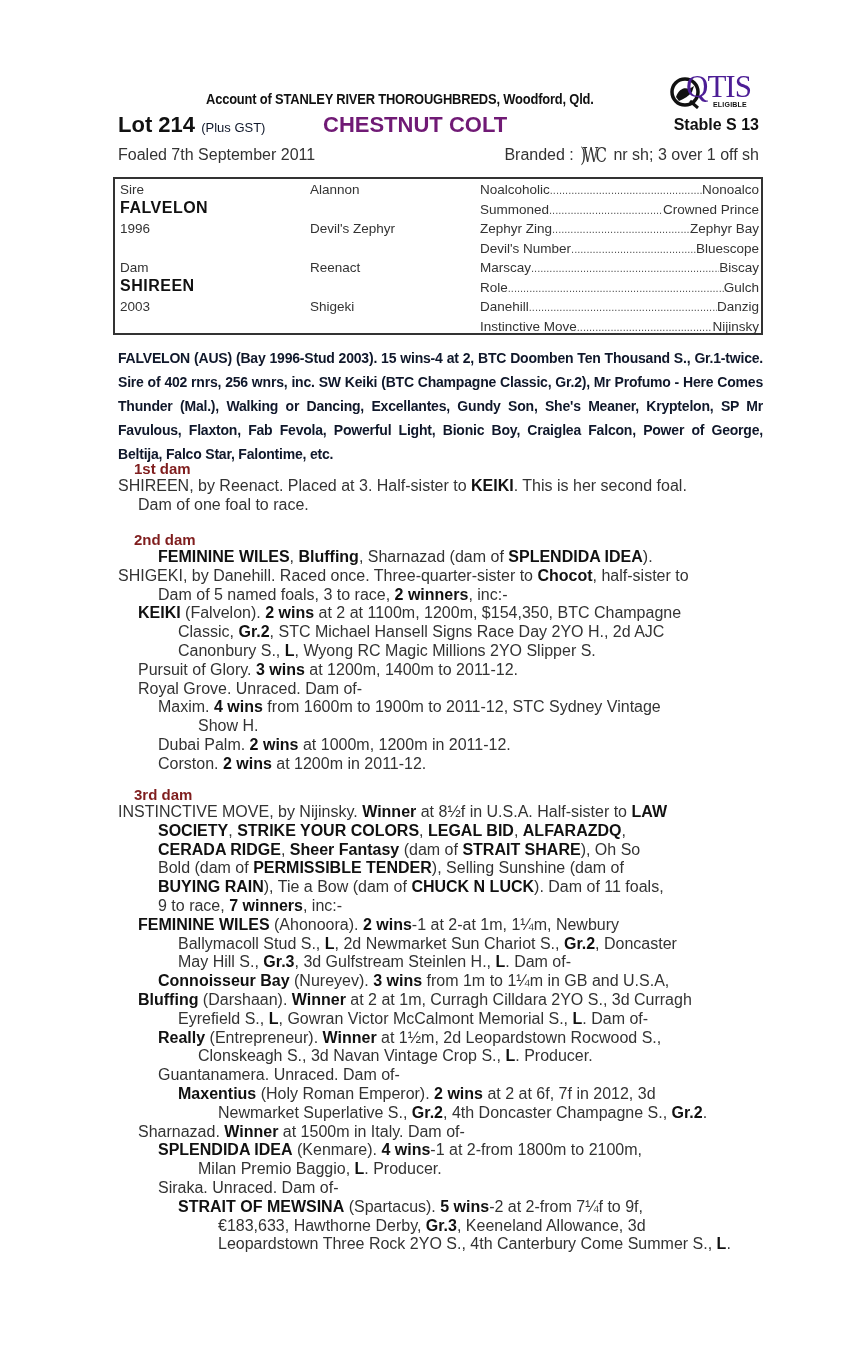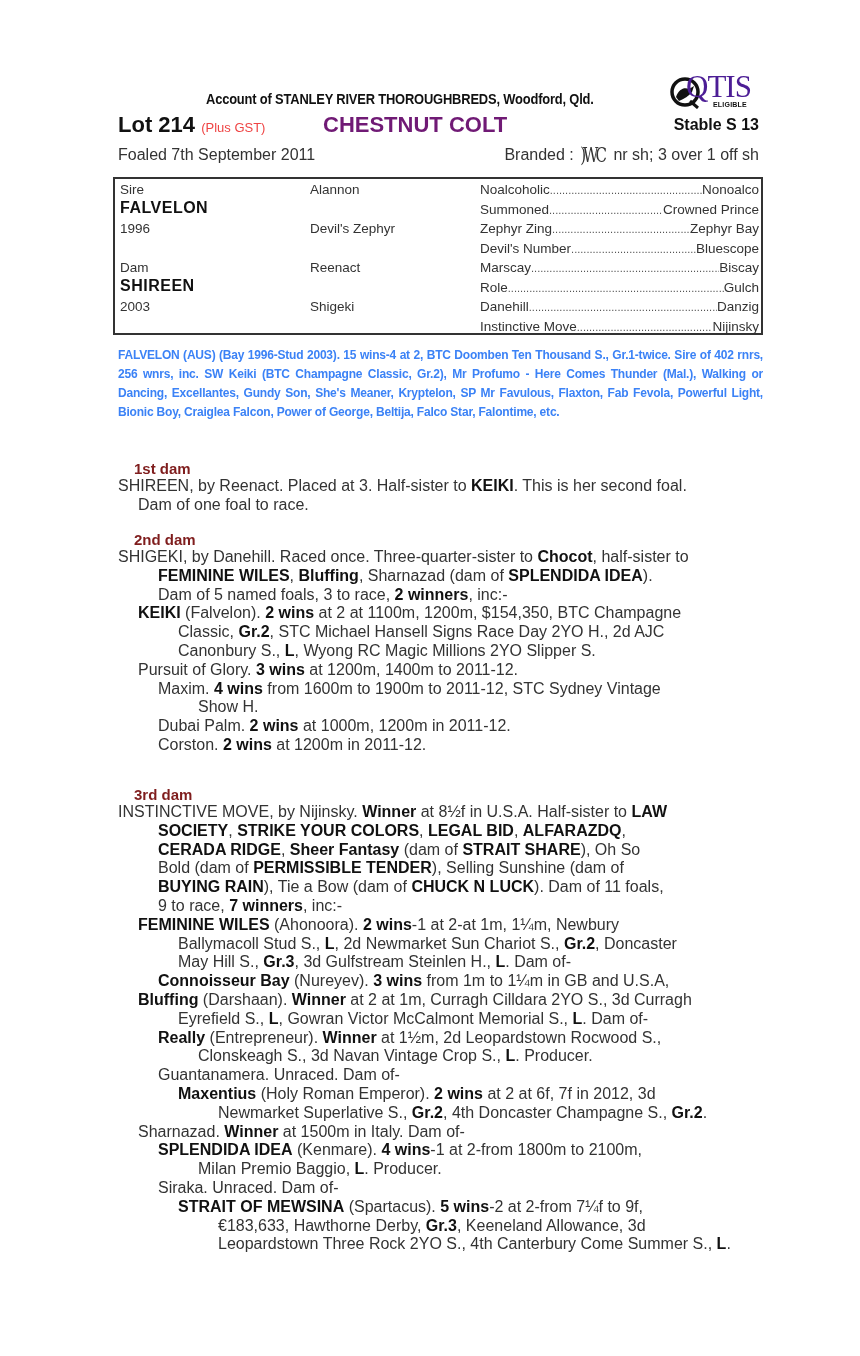--- a/index.html
+++ b/index.html
@@ -12,39 +12,39 @@
              transform-origin:left center; white-space:nowrap; color:#111; }
   .qtis { position:absolute; top:73px; left:552px; width:90px; height:36px; }
   .qtis .big { position:absolute; left:16px; top:-2px; font-family:Liberation Serif, serif;
                font-size:31px; line-height:31px; color:#4c1d95; letter-spacing:-1px; }
   .qtis .elig { position:absolute; left:43px; top:28px; font-size:7px; font-weight:bold; color:#111;
                 letter-spacing:0.2px; }
   .qtis svg { position:absolute; left:0; top:4px; }
 
   .lotline { position:absolute; top:112px; left:0; width:645px; height:28px; }
   .lot { position:absolute; left:0; top:0; font-weight:bold; font-size:22px; color:#111; white-space:nowrap; }
-  .gst { font-weight:normal; font-size:13px; color:#ef4444; }
+  .gst { font-weight:normal; font-size:13px; color:#0f172a; }
   .colt { position:absolute; left:205px; top:0; font-weight:bold; font-size:22px; color:#701a75; }
   .stable { position:absolute; right:4px; top:4px; font-weight:bold; font-size:16px; color:#111; }
 
   .foaled { position:absolute; top:146px; left:0; font-size:16px; color:#333; }
   .branded { position:absolute; top:146px; right:4px; font-size:16px; color:#333; white-space:nowrap; }
   .brandglyph { display:inline-block; font-family:"DejaVu Serif", serif; font-size:15px;
                 letter-spacing:-3px; transform:scaleY(1.3); margin:0 5px 0 2px; }
 
   .pedbox { position:absolute; left:-5px; top:177px; width:650px; height:158px;
             border:2px solid #333; box-sizing:border-box; font-size:13.5px; color:#333; }
   .pcell { position:absolute; white-space:nowrap; }
   .pbig { font-weight:bold; font-size:16px; color:#111; letter-spacing:0.5px; }
   .grand { position:absolute; left:365px; width:279px; display:flex; white-space:nowrap; font-size:13.5px; }
   .grand .dots { flex:1; overflow:hidden; color:#555; }
   .grand .dots::before { content:"................................................................................................................................"; letter-spacing:0px; font-size:11px; }
 
-  .sirepara { position:absolute; top:346px; left:0; width:645px; font-weight:bold; font-size:12px;
-              line-height:19px; text-align:justify; color:#3b82f6; letter-spacing:-0.2px; }
+  .sirepara { position:absolute; top:346px; left:0; width:645px; font-weight:bold; font-size:14px;
+              line-height:24px; text-align:justify; color:#0f172a; letter-spacing:-0.2px; }
 
   .sec { position:absolute; left:0; width:645px; }
   .sechead { font-weight:bold; font-size:15px; color:#7f1d1d; line-height:17px;margin-left:16px; }
   .ln { font-size:16px; line-height:18.8px; color:#333; text-align:justify; text-align-last:left; }
   .b { font-weight:bold; color:#111; }
 </style>
 </head>
 <body>
 
 <div class="page">
@@ -138,27 +138,28 @@
     <div class="sechead">1st dam</div>
     <div class="lines">
         <div class="ln" style="padding-left: 0px;"><span>SHIREEN, by Reenact. Placed at 3. Half-sister to </span><span class="b">KEIKI</span><span>. This is her second foal.</span></div>
         <div class="ln" style="padding-left: 20px; text-align: left;"><span>Dam of one foal to race.</span></div>
       </div>
   </div>
 
   <div class="sec" style="top:531px;">
     <div class="sechead">2nd dam</div>
     <div class="lines">
+        <div class="ln" style="padding-left: 40px; text-align: left;"><span class="b">FEMININE WILES</span><span>, </span><span class="b">Bluffing</span><span>, Sharnazad (dam of </span><span class="b">SPLENDIDA IDEA</span><span>).</span></div>
         <div class="ln" style="padding-left: 0px;"><span>SHIGEKI, by Danehill. Raced once. Three-quarter-sister to </span><span class="b">Chocot</span><span>, half-sister to</span></div>
-        <div class="ln" style="padding-left: 40px; text-align: left;"><span class="b">FEMININE WILES</span><span>, </span><span class="b">Bluffing</span><span>, Sharnazad (dam of </span><span class="b">SPLENDIDA IDEA</span><span>).</span></div>
         <div class="ln" style="padding-left: 40px; text-align: left;"><span>Dam of 5 named foals, 3 to race, </span><span class="b">2 winners</span><span>, inc:-</span></div>
         <div class="ln" style="padding-left: 20px;"><span class="b">KEIKI</span><span> (Falvelon). </span><span class="b">2 wins</span><span> at 2 at 1100m, 1200m, $154,350, BTC Champagne</span></div>
         <div class="ln" style="padding-left: 60px; text-align: left;"><span>Classic, </span><span class="b">Gr.2</span><span>, STC Michael Hansell Signs Race Day 2YO H., 2d AJC</span></div>
         <div class="ln" style="padding-left: 60px; text-align: left;"><span>Canonbury S., </span><span class="b">L</span><span>, Wyong RC Magic Millions 2YO Slipper S.</span></div>
         <div class="ln" style="padding-left: 20px; text-align: right;"><span>Pursuit of Glory. </span><span class="b">3 wins</span><span> at 1200m, 1400m to 2011-12.</span></div>
+        <div class="ln" style="padding-left: 20px;"><span>Royal Grove. Unraced. Dam of-</span></div>
         <div class="ln" style="padding-left: 40px;"><span>Maxim. </span><span class="b">4 wins</span><span> from 1600m to 1900m to 2011-12, STC Sydney Vintage</span></div>
         <div class="ln" style="padding-left: 80px; text-align: left;"><span>Show H.</span></div>
         <div class="ln" style="padding-left: 40px; text-align: left;"><span>Dubai Palm. </span><span class="b">2 wins</span><span> at 1000m, 1200m in 2011-12.</span></div>
         <div class="ln" style="padding-left: 40px; text-align: right;"><span>Corston. </span><span class="b">2 wins</span><span> at 1200m in 2011-12.</span></div>
       </div>
   </div>
 
   <div class="sec" style="top:786px;">
     <div class="sechead">3rd dam</div>
     <div class="lines">

